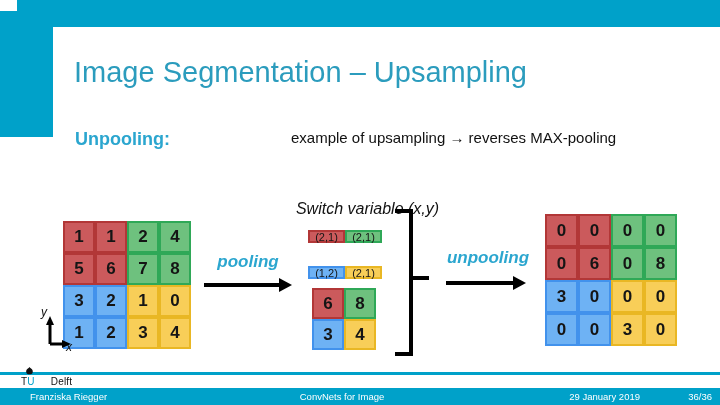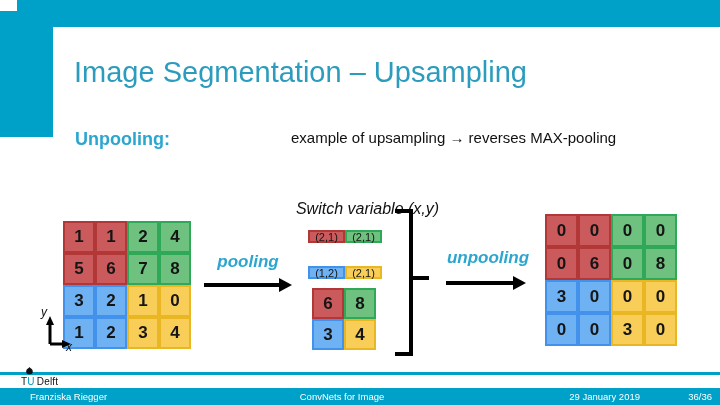--- a/index.html
+++ b/index.html
@@ -74,21 +74,21 @@
   }
   .footer-item { position:absolute; top:0; line-height:17px; }
   .footer-author { left:30px; }
   .footer-course { left:242px; width:200px; text-align:center; }
   .footer-date   { left:520px; width:120px; text-align:right; }
   .footer-page   { left:678px; width:34px; text-align:right; }
 
   .logo-flame { left:25px; top:367px; }
   .logo-text  { left:21px; top:376px; font-size:10px; color:#111; letter-spacing:0.2px; }
   .logo-text .u { color:var(--accent-cyan,#00a1c9); }
-  .logo-text .delft { margin-left:2px; }
+  .logo-text .delft { margin-left:16px; }
 </style>
 </head>
 <body>
 
 <div class="slide">
 
   <div class="abs topbar"></div>
   <div class="abs leftrect"></div>
   <div class="abs notch"></div>
 

